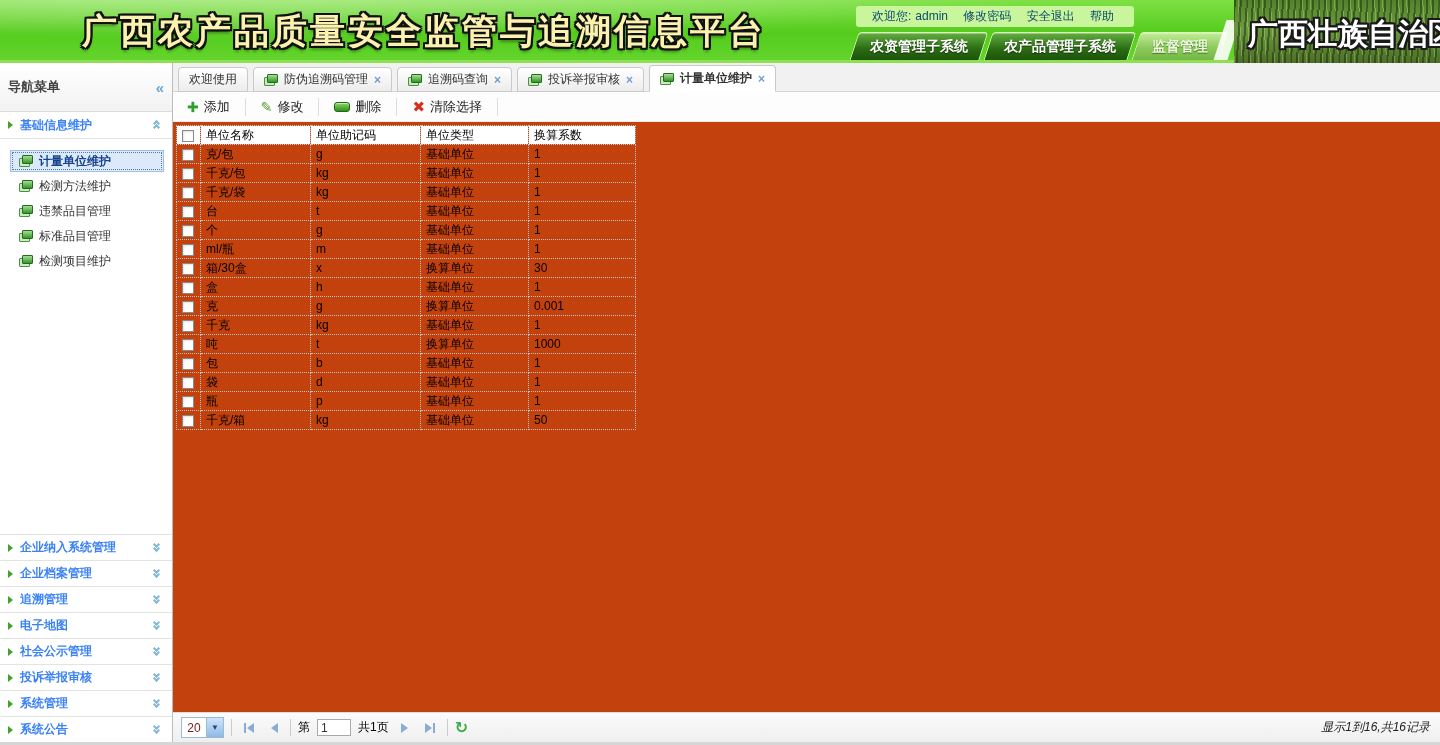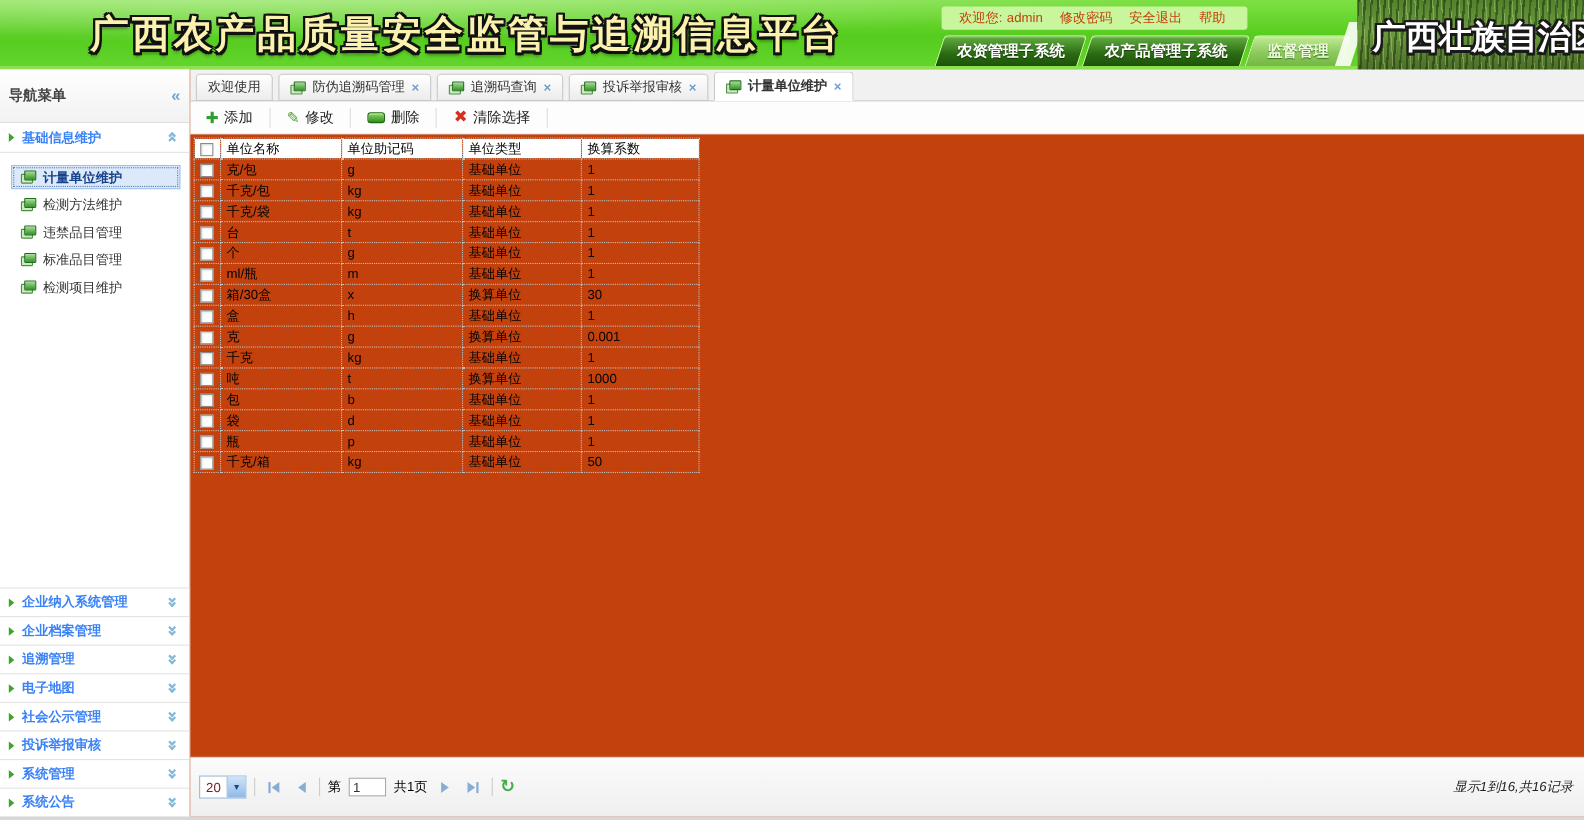--- a/index.html
+++ b/index.html
@@ -10,21 +10,21 @@
   .header { position:relative; height:63px; flex:0 0 63px;
     background:
       radial-gradient(ellipse at 15% -20%, rgba(255,255,255,.45), transparent 50%),
       linear-gradient(180deg,#7ee044 0%, #55cc1d 55%, #63d42c 100%);
     border-bottom:3px solid #8ee052; }
   .app-title { position:absolute; left:82px; top:8px; font-size:35px; font-weight:bold; letter-spacing:3px;
     color:#faf2ae; white-space:nowrap;
     text-shadow:-2px -2px 0 #111, 2px -2px 0 #111, -2px 2px 0 #111, 2px 2px 0 #111,
                  0 -2px 0 #111, 0 2px 0 #111, -2px 0 0 #111, 2px 0 0 #111, 0 4px 3px rgba(0,0,0,.35); }
   .welcome-strip { position:absolute; right:306px; top:6px; height:21px; line-height:21px;
-    background:#c9f59c; border-radius:3px; padding:0 16px; font-size:12px; color:#c2410c; white-space:nowrap; }
+    background:#c9f59c; border-radius:3px; padding:0 16px; font-size:12px; color:#0c4a6e; white-space:nowrap; }
   .welcome-strip span { margin-right:4px; }
   .welcome-link { margin-left:8px; cursor:pointer; }
   .sys-tabs { position:absolute; right:216px; bottom:0; display:flex; align-items:flex-end; }
   .sys-tab { height:28px; line-height:26px; padding:0 15px; margin-left:4px; transform:skewX(-18deg);
     background:linear-gradient(180deg,#63ad42 0%, #2a6b12 60%, #1c5409 100%);
     border:1px solid #d9f7ae; border-bottom:none; border-radius:4px 4px 0 0;
     box-shadow:inset 0 1px 0 rgba(255,255,255,.35); cursor:pointer; }
   .sys-tab > span { display:inline-block; transform:skewX(18deg); color:#fff; font-weight:bold; font-size:14px;
     text-shadow:0 1px 1px rgba(0,0,0,.55); }
   .sys-tab.active { background:linear-gradient(180deg,#c2ec96 0%, #8cc95c 55%, #74b844 100%); }
@@ -103,21 +103,21 @@
     overflow:hidden; white-space:nowrap; font-weight:normal; color:#000; }
   .grid th { background:#fff; }
   .col-cb { width:24px; text-align:center; }
   .col-name { width:110px; } .col-code { width:110px; } .col-type { width:108px; } .col-factor { width:107px; }
   .cell-code { color:#333; }
   .cell-num { color:#6f2458; }
   .checkbox { display:inline-block; width:12px; height:12px; border:1px solid #8a8a8a; background:#fff;
     vertical-align:middle; box-shadow:inset 1px 1px 2px rgba(0,0,0,.12); cursor:pointer; }
 
   
-  .pager { flex:0 0 29px; display:flex; align-items:center; gap:7px; padding:16px 8px;
+  .pager { flex:0 0 29px; display:flex; align-items:center; gap:7px; padding:4px 8px;
     background:linear-gradient(180deg,#fbfbfb,#efefef); border-top:1px solid #ddd; position:relative; font-size:12px; }
   .combo { display:flex; align-items:center; height:21px; border:1px solid #9db9d6; background:#fff; cursor:pointer; }
   .combo .val { width:24px; text-align:center; color:#7a2020; }
   .combo .btn { width:17px; height:19px; background:linear-gradient(180deg,#cfe4fa,#8fb9e6); border-left:1px solid #9db9d6;
     color:#1d4a7a; font-size:8px; display:flex; align-items:center; justify-content:center; }
   .pg-sep { width:1px; height:17px; background:#ccc; }
   .pg-btn { display:flex; align-items:center; gap:1px; padding:2px 5px; cursor:pointer; }
   .t-left { width:0; height:0; border-top:5px solid transparent; border-bottom:5px solid transparent;
     border-right:7px solid #88add4; }
   .t-right { width:0; height:0; border-top:5px solid transparent; border-bottom:5px solid transparent;

